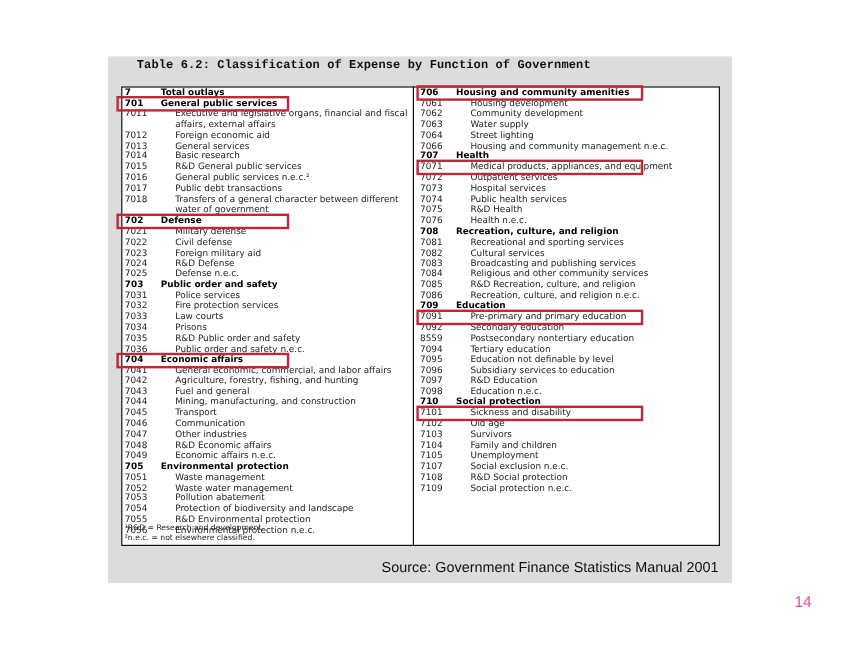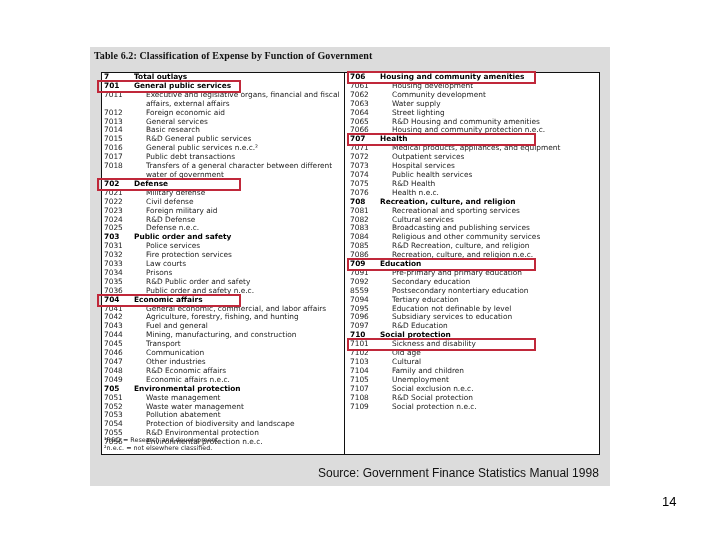--- a/index.html
+++ b/index.html
@@ -5,22 +5,22 @@
   html, body { margin: 0; padding: 0; }
   body {
     width: 720px; height: 540px; background: #ffffff; position: relative; overflow: hidden;
     font-family: "Liberation Sans", sans-serif;
   }
   .panel {
     position: absolute; left: 90px; top: 47px; width: 520px; height: 439px;
     background: #dcdcdc;
   }
   .table-title {
-    position: absolute; left: 94px; top: 50px;
-    font-family: Liberation Serif, serif; font-weight: bold; font-size: 10px; color: #111;
+    position: absolute; left: 114px; top: 50px;
+    font-family: Liberation Mono, monospace; font-weight: bold; font-size: 10px; color: #111;
     letter-spacing: 0.1px; white-space: nowrap;
   }
   .table-box {
     position: absolute; left: 101px; top: 72px; width: 499px; height: 383px;
     background: #ffffff; border: 1px solid #111; box-sizing: border-box;
   }
   .col-divider {
     position: absolute; left: 344px; top: 72px; width: 1px; height: 383px; background: #111;
   }
   .col {
@@ -41,21 +41,21 @@
   .footnotes {
     position: absolute; left: 104px; top: 436px;
     font-family: "DejaVu Sans", sans-serif; font-size: 6.4px; color: #222; line-height: 8px;
   }
   .source {
     position: absolute; left: 318px; top: 466px;
     font-family: "Liberation Sans", sans-serif; font-size: 12px; color: #111; white-space: nowrap;
   }
   .page-num {
     position: absolute; left: 662px; top: 494px;
-    font-family: "Liberation Sans", sans-serif; font-size: 13px; color: #000000;
+    font-family: "Liberation Sans", sans-serif; font-size: 13px; color: #ec4899;
   }
 </style>
 </head>
 <body>
 
 <div class="panel"></div>
 <div class="table-title">Table 6.2:  Classification of Expense by Function of Government</div>
 <div class="table-box"></div>
 <div class="col-divider"></div>
 
@@ -236,26 +236,22 @@
     </div>
     <div class="row sub">
       <span class="code">7063</span>
       <span class="label">Water supply</span>
     </div>
     <div class="row sub">
       <span class="code">7064</span>
       <span class="label">Street lighting</span>
     </div>
     <div class="row sub">
-      <span class="code">7065</span>
-      <span class="label">R&amp;D Housing and community amenities</span>
-    </div>
-    <div class="row sub">
       <span class="code">7066</span>
-      <span class="label">Housing and community protection n.e.c.</span>
+      <span class="label">Housing and community management n.e.c.</span>
     </div>
     <div class="row head">
       <span class="code">707</span>
       <span class="label">Health</span>
     </div>
     <div class="row sub">
       <span class="code">7071</span>
       <span class="label">Medical products, appliances, and equipment</span>
     </div>
     <div class="row sub">
@@ -331,35 +327,39 @@
       <span class="label">Education not definable by level</span>
     </div>
     <div class="row sub">
       <span class="code">7096</span>
       <span class="label">Subsidiary services to education</span>
     </div>
     <div class="row sub">
       <span class="code">7097</span>
       <span class="label">R&amp;D Education</span>
     </div>
+    <div class="row sub">
+      <span class="code">7098</span>
+      <span class="label">Education n.e.c.</span>
+    </div>
     <div class="row head">
       <span class="code">710</span>
       <span class="label">Social protection</span>
     </div>
     <div class="row sub">
       <span class="code">7101</span>
       <span class="label">Sickness and disability</span>
     </div>
     <div class="row sub">
       <span class="code">7102</span>
       <span class="label">Old age</span>
     </div>
     <div class="row sub">
       <span class="code">7103</span>
-      <span class="label">Cultural</span>
+      <span class="label">Survivors</span>
     </div>
     <div class="row sub">
       <span class="code">7104</span>
       <span class="label">Family and children</span>
     </div>
     <div class="row sub">
       <span class="code">7105</span>
       <span class="label">Unemployment</span>
     </div>
     <div class="row sub">
@@ -384,14 +384,14 @@
     <div class="hl" style="top: 133px; height: 13px; border-color: rgb(192, 40, 58); left: 347px; width: 189px;"></div>
     <div class="hl" style="top: 258px; height: 13px; border-color: rgb(192, 40, 58); left: 347px; width: 189px;"></div>
     <div class="hl" style="top: 338px; height: 13px; border-color: rgb(192, 40, 58); left: 347px; width: 189px;"></div>
   </div>
 
 <div class="footnotes">
   <div>¹R&amp;D = Research and development.</div>
   <div>²n.e.c. = not elsewhere classified.</div>
 </div>
 
-<div class="source">Source: Government Finance Statistics Manual 1998</div>
+<div class="source">Source: Government Finance Statistics Manual 2001</div>
 <div class="page-num">14</div>
 
 </body></html>

